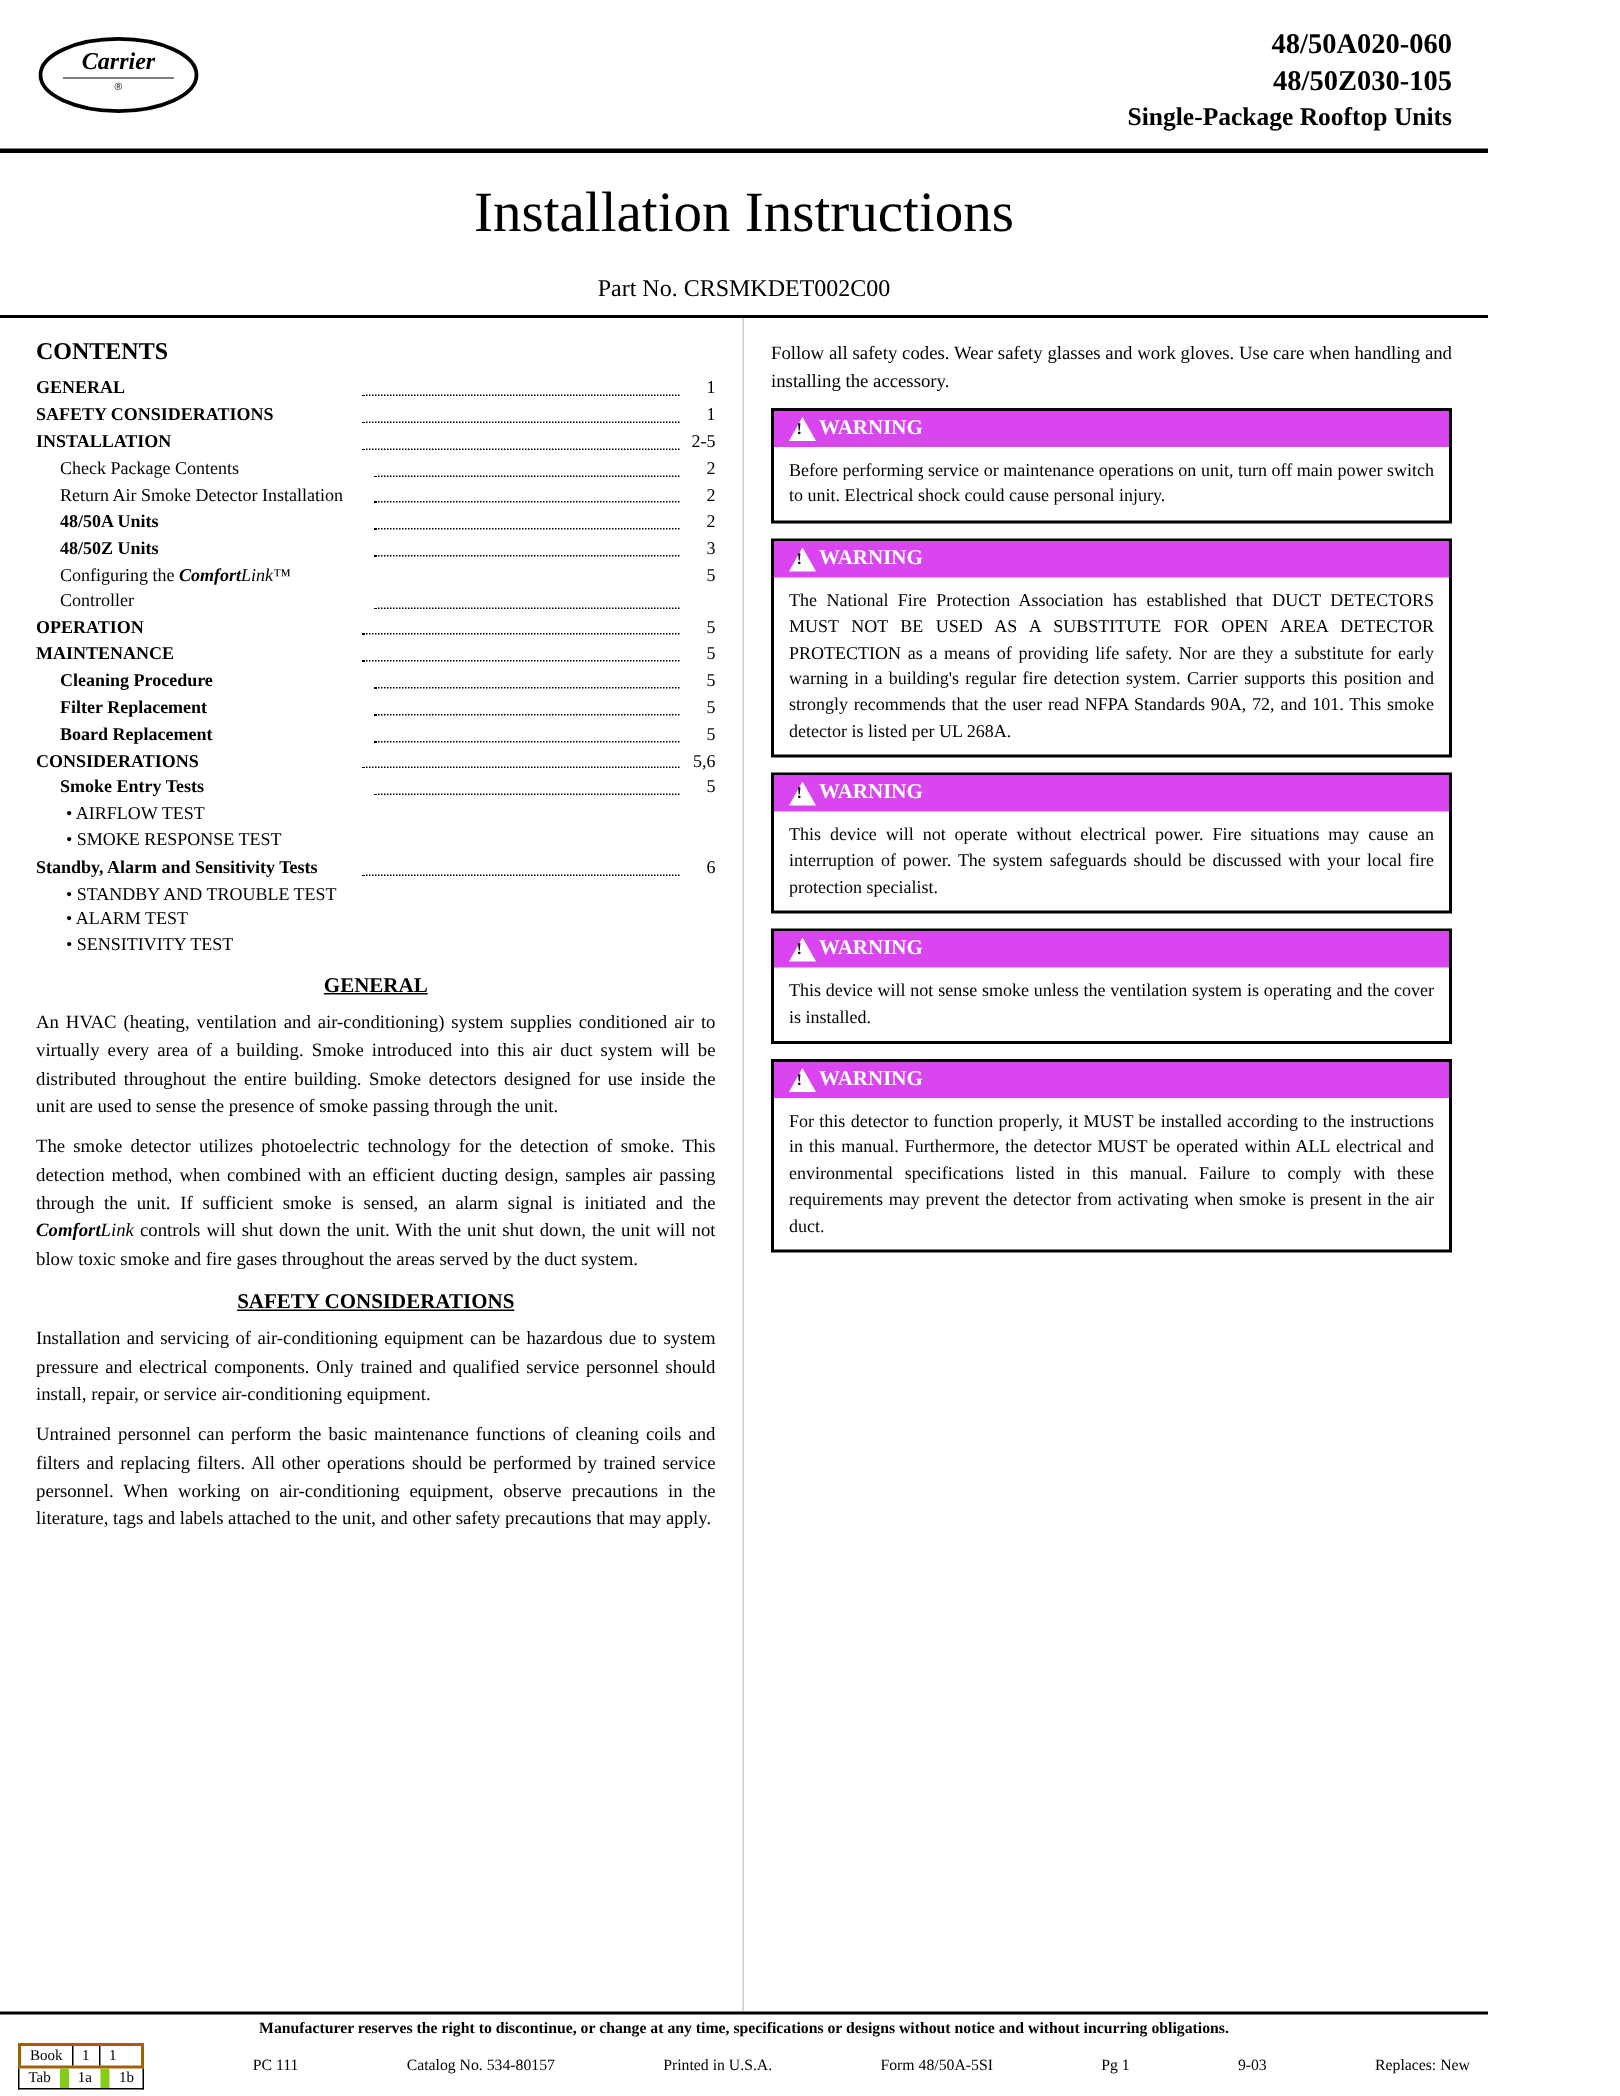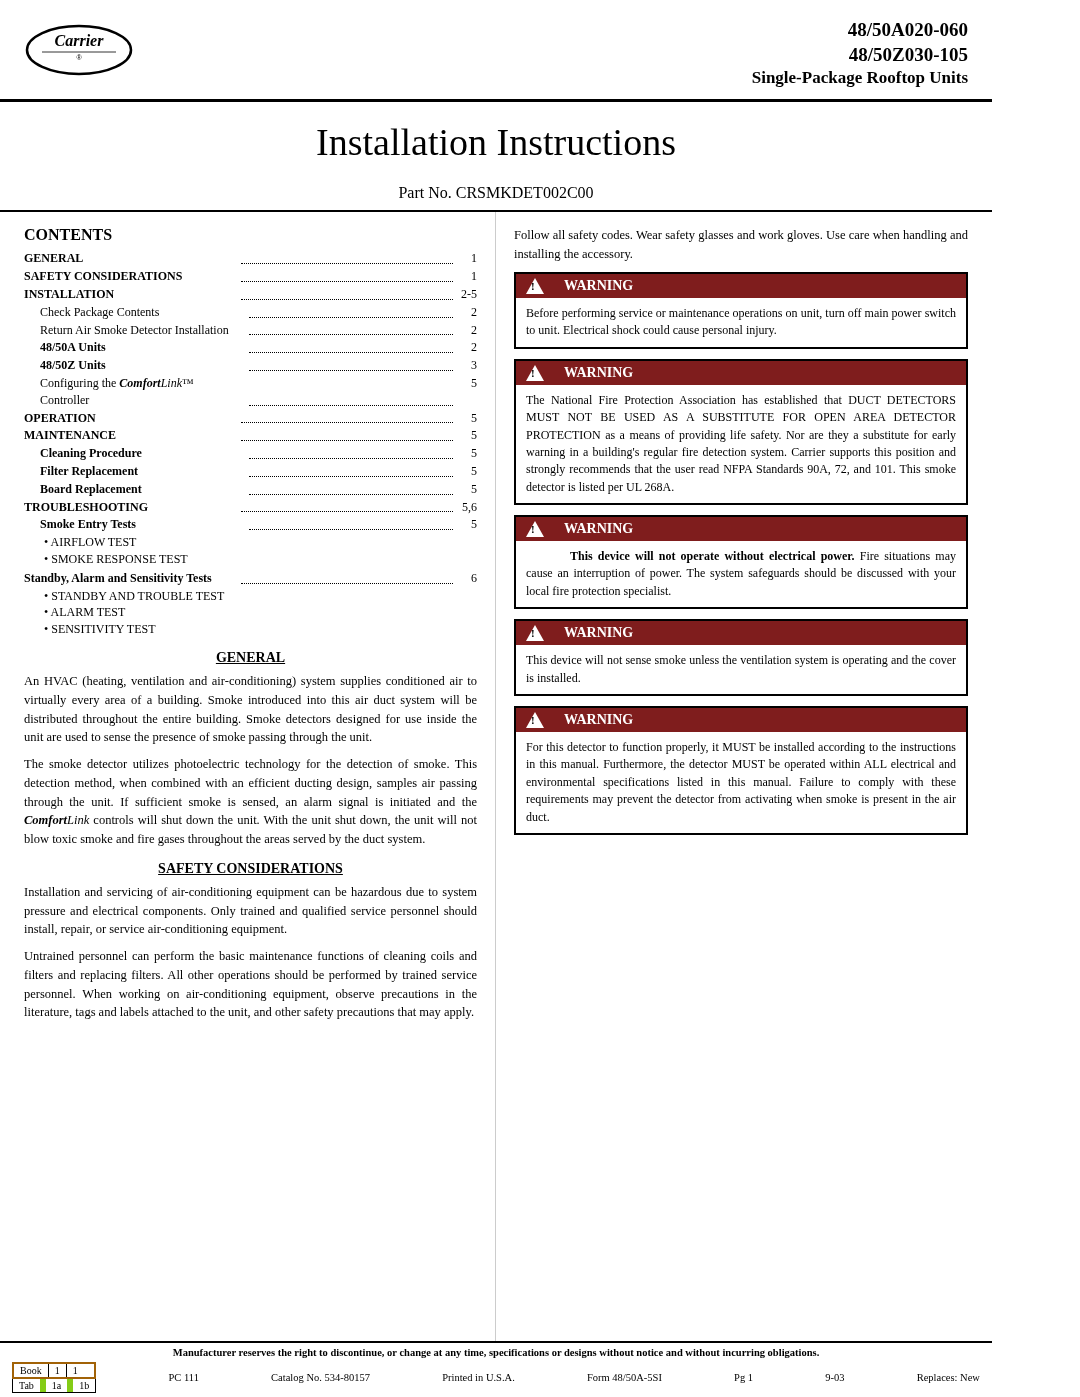--- a/index.html
+++ b/index.html
@@ -140,28 +140,28 @@
       line-height: 1.5;
       text-align: justify;
       margin-bottom: 8px;
     }
     
     .warning-box {
       border: 2px solid #000;
       margin-bottom: 10px;
     }
     .warning-header {
-      background: #7f1d1d;
+      background: #d946ef;
       color: #fff;
       font-weight: bold;
       font-size: 14px;
       padding: 4px 10px;
       display: flex;
       align-items: center;
-      gap: 20px;
+      gap: 2px;
     }
     .warning-triangle {
       display: inline-block;
       width: 0;
       height: 0;
       border-left: 9px solid transparent;
       border-right: 9px solid transparent;
       border-bottom: 16px solid #fff;
       position: relative;
     }
@@ -174,22 +174,21 @@
       left: -4px;
       top: 2px;
     }
     .warning-body {
       padding: 7px 10px;
       font-size: 12px;
       line-height: 1.45;
       text-align: justify;
     }
     .warning-body strong {
-      font-weight: bold;
-      margin-left: 44px;
+      font-weight: normal;
     }
     
     .footer {
       border-top: 2px solid #000;
       padding: 4px 12px;
       font-size: 10px;
     }
     .footer-top {
       text-align: center;
       font-weight: bold;
@@ -342,21 +341,21 @@
           <span class="toc-page">5</span>
         </div>
 
         <div class="toc-row toc-indent">
           <span class="toc-label toc-bold">Board Replacement</span>
           <span class="toc-dots"></span>
           <span class="toc-page">5</span>
         </div>
 
         <div class="toc-row">
-          <span class="toc-label toc-bold">TROUBLESHOOTING</span>
+          <span class="toc-label toc-bold">CONSIDERATIONS</span>
           <span class="toc-dots"></span>
           <span class="toc-page">5,6</span>
         </div>
 
         <div class="toc-row toc-indent">
           <span class="toc-label toc-bold">Smoke Entry Tests</span>
           <span class="toc-dots"></span>
           <span class="toc-page">5</span>
         </div>
       </div>

